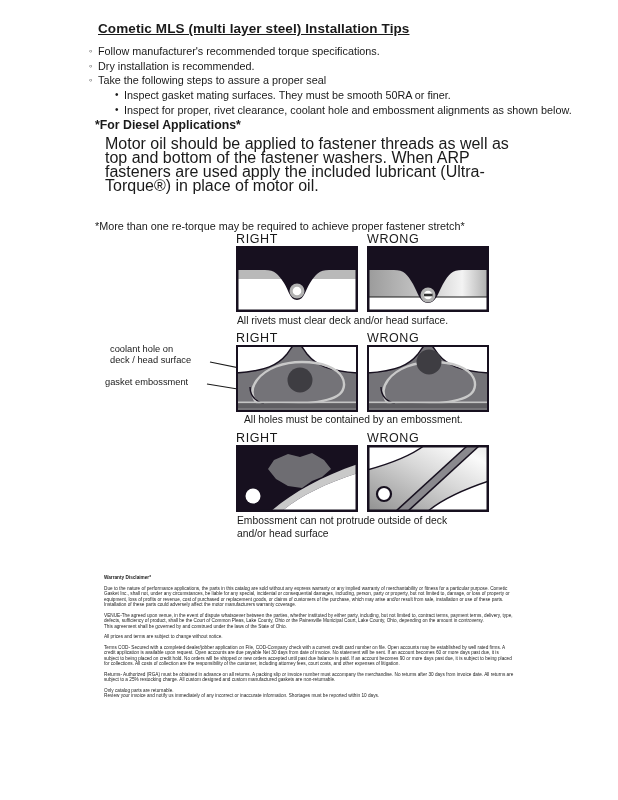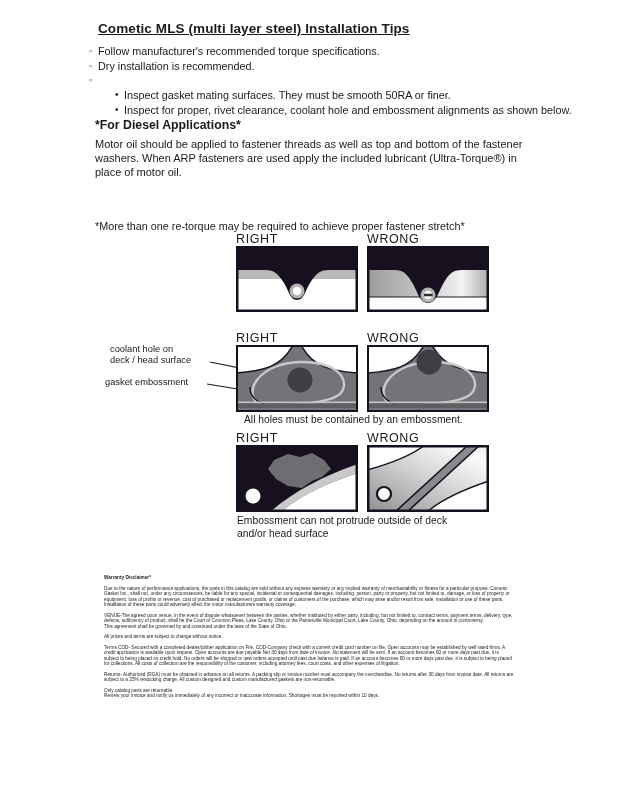--- a/index.html
+++ b/index.html
@@ -11,21 +11,21 @@
     position:absolute; left:98px; top:21px;
     font-size:13.5px; font-weight:bold; text-decoration:underline;
     letter-spacing:0.1px;
   }
   .tips { position:absolute; left:89px; top:44px; font-size:10.8px; }
   .tip { display:flex; line-height:14.7px; }
   .tip .m { width:9px; font-size:9.5px; }
   .tip.l2 { margin-left:26px; }
   .tip.l2 .m { width:9px; font-size:10px; }
   .diesel-heading { position:absolute; left:95px; top:118px; font-size:12.3px; font-weight:bold; }
-  .para { position:absolute; left:95px; width:430px; font-size:11px; line-height:14px; }
+  .para { position:absolute; left:105px; width:430px; font-size:16px; line-height:14px; }
   .p1 { top:137px; }
   .p2 { top:171px; }
   .note { position:absolute; left:95px; top:220px; font-size:10.8px; }
   .dlabel { position:absolute; width:122px; text-align:left; font-size:12.5px; letter-spacing:0.6px; }
   .dbox { position:absolute; width:122px; height:67px; }
   .dbox svg { display:block; }
   .caption { position:absolute; font-size:10.3px; line-height:12.5px; }
   .side-label { position:absolute; width:100px; text-align:left; font-size:9.3px; line-height:11px; }
   .leader-svg { position:absolute; left:205px; top:350px; }
   .legal { position:absolute; left:104px; top:575px; width:410px; font-size:4.7px; line-height:5.5px; color:#222; }
@@ -45,20 +45,21 @@
     <div class="tip">
       <span class="m">◦</span>
       <span>Follow manufacturer's recommended torque specifications.</span>
     </div>
     <div class="tip">
       <span class="m">◦</span>
       <span>Dry installation is recommended.</span>
     </div>
     <div class="tip">
       <span class="m">◦</span>
+      <span>Take the following steps to assure a proper seal</span>
     </div>
     <div class="tip l2">
       <span class="m">•</span>
       <span>Inspect gasket mating surfaces.  They must be smooth 50RA or finer.</span>
     </div>
     <div class="tip l2">
       <span class="m">•</span>
       <span>Inspect for proper, rivet clearance, coolant hole and embossment alignments as shown below.</span>
     </div>
   </div>
@@ -93,20 +94,21 @@
       <rect width="122" height="66" fill="#ffffff"></rect>
       <rect y="24" width="122" height="27" fill="url(#gw1)"></rect>
       <line x1="0" y1="51" x2="122" y2="51" stroke="#1a1a1a" stroke-width="1.2"></line>
       <path d="M0,0 H122 V24 H95 C85,24 82,28 76,38 C71,47 69,57 61,57 C53,57 51,47 46,38 C40,28 37,24 27,24 H0 Z" fill="#17101f"></path>
       <circle cx="61" cy="49" r="7.5" fill="#b2b2b2"></circle>
       <circle cx="61" cy="49" r="4.3" fill="#ffffff"></circle>
       <rect x="57" y="47.7" width="8.6" height="2.6" fill="#2f2f2f"></rect>
       <rect x="1.25" y="1.25" width="119.5" height="63.5" fill="none" stroke="#17101f" stroke-width="2.5"></rect>
     </svg>
   </div>
+  <div class="caption" style="left:237px; top:315px;">All rivets must clear deck and/or head surface.</div>
 
   <div class="dlabel" style="left:236px; top:331px;">RIGHT</div>
   <div class="dlabel" style="left:367px; top:331px;">WRONG</div>
 
   <div class="side-label" style="left:110px; top:344px;">
     <div>coolant hole on</div>
     <div>deck / head surface</div>
   </div>
   <div class="side-label" style="left:105px; top:377px;">gasket embossment</div>
 

